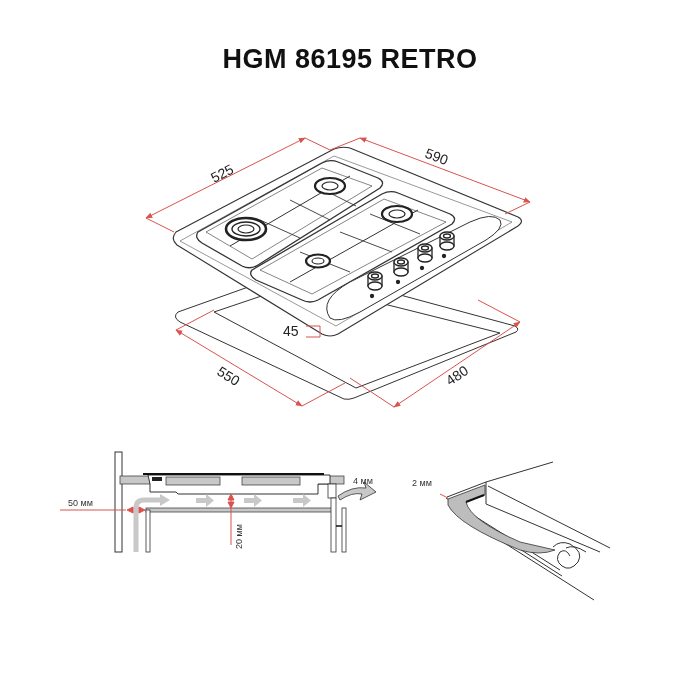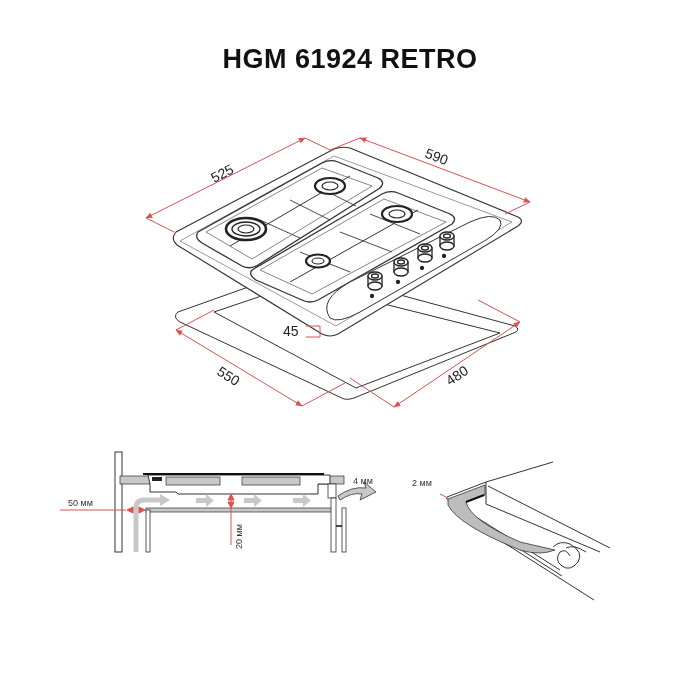--- a/index.html
+++ b/index.html
@@ -8,21 +8,21 @@
   .title { position: absolute; left: 0; top: 44px; width: 700px; text-align: center;
            font-family: "Liberation Sans", sans-serif; font-weight: bold; font-size: 27px;
            color: #111111; letter-spacing: 0.5px; }
   svg { position: absolute; left: 0; top: 0; }
   .dimtxt { font-family: "Liberation Sans", sans-serif; font-size: 14px; fill: #222; }
   .smalltxt { font-family: "Liberation Sans", sans-serif; font-size: 9px; fill: #333; }
 </style>
 </head>
 <body>
 
-<div class="title">HGM 61924 RETRO</div>
+<div class="title">HGM 86195 RETRO</div>
 
 <svg width="700" height="700" viewBox="0 0 700 700">
   <defs>
     <marker id="arr" viewBox="0 0 10 10" refX="9" refY="5" markerWidth="7" markerHeight="7" orient="auto-start-reverse">
       <path d="M0,1 L10,5 L0,9 z" fill="#d9534f"></path>
     </marker>
   </defs>
 
   <g fill="none" stroke="#333" stroke-width="1">
     <path d="M178 312 L296 270 Q300 268 304 269 L515 326 Q520 329 516 332 L354 398 Q349 400 344 399 L180 322 Q172 317 178 312 Z"></path>

